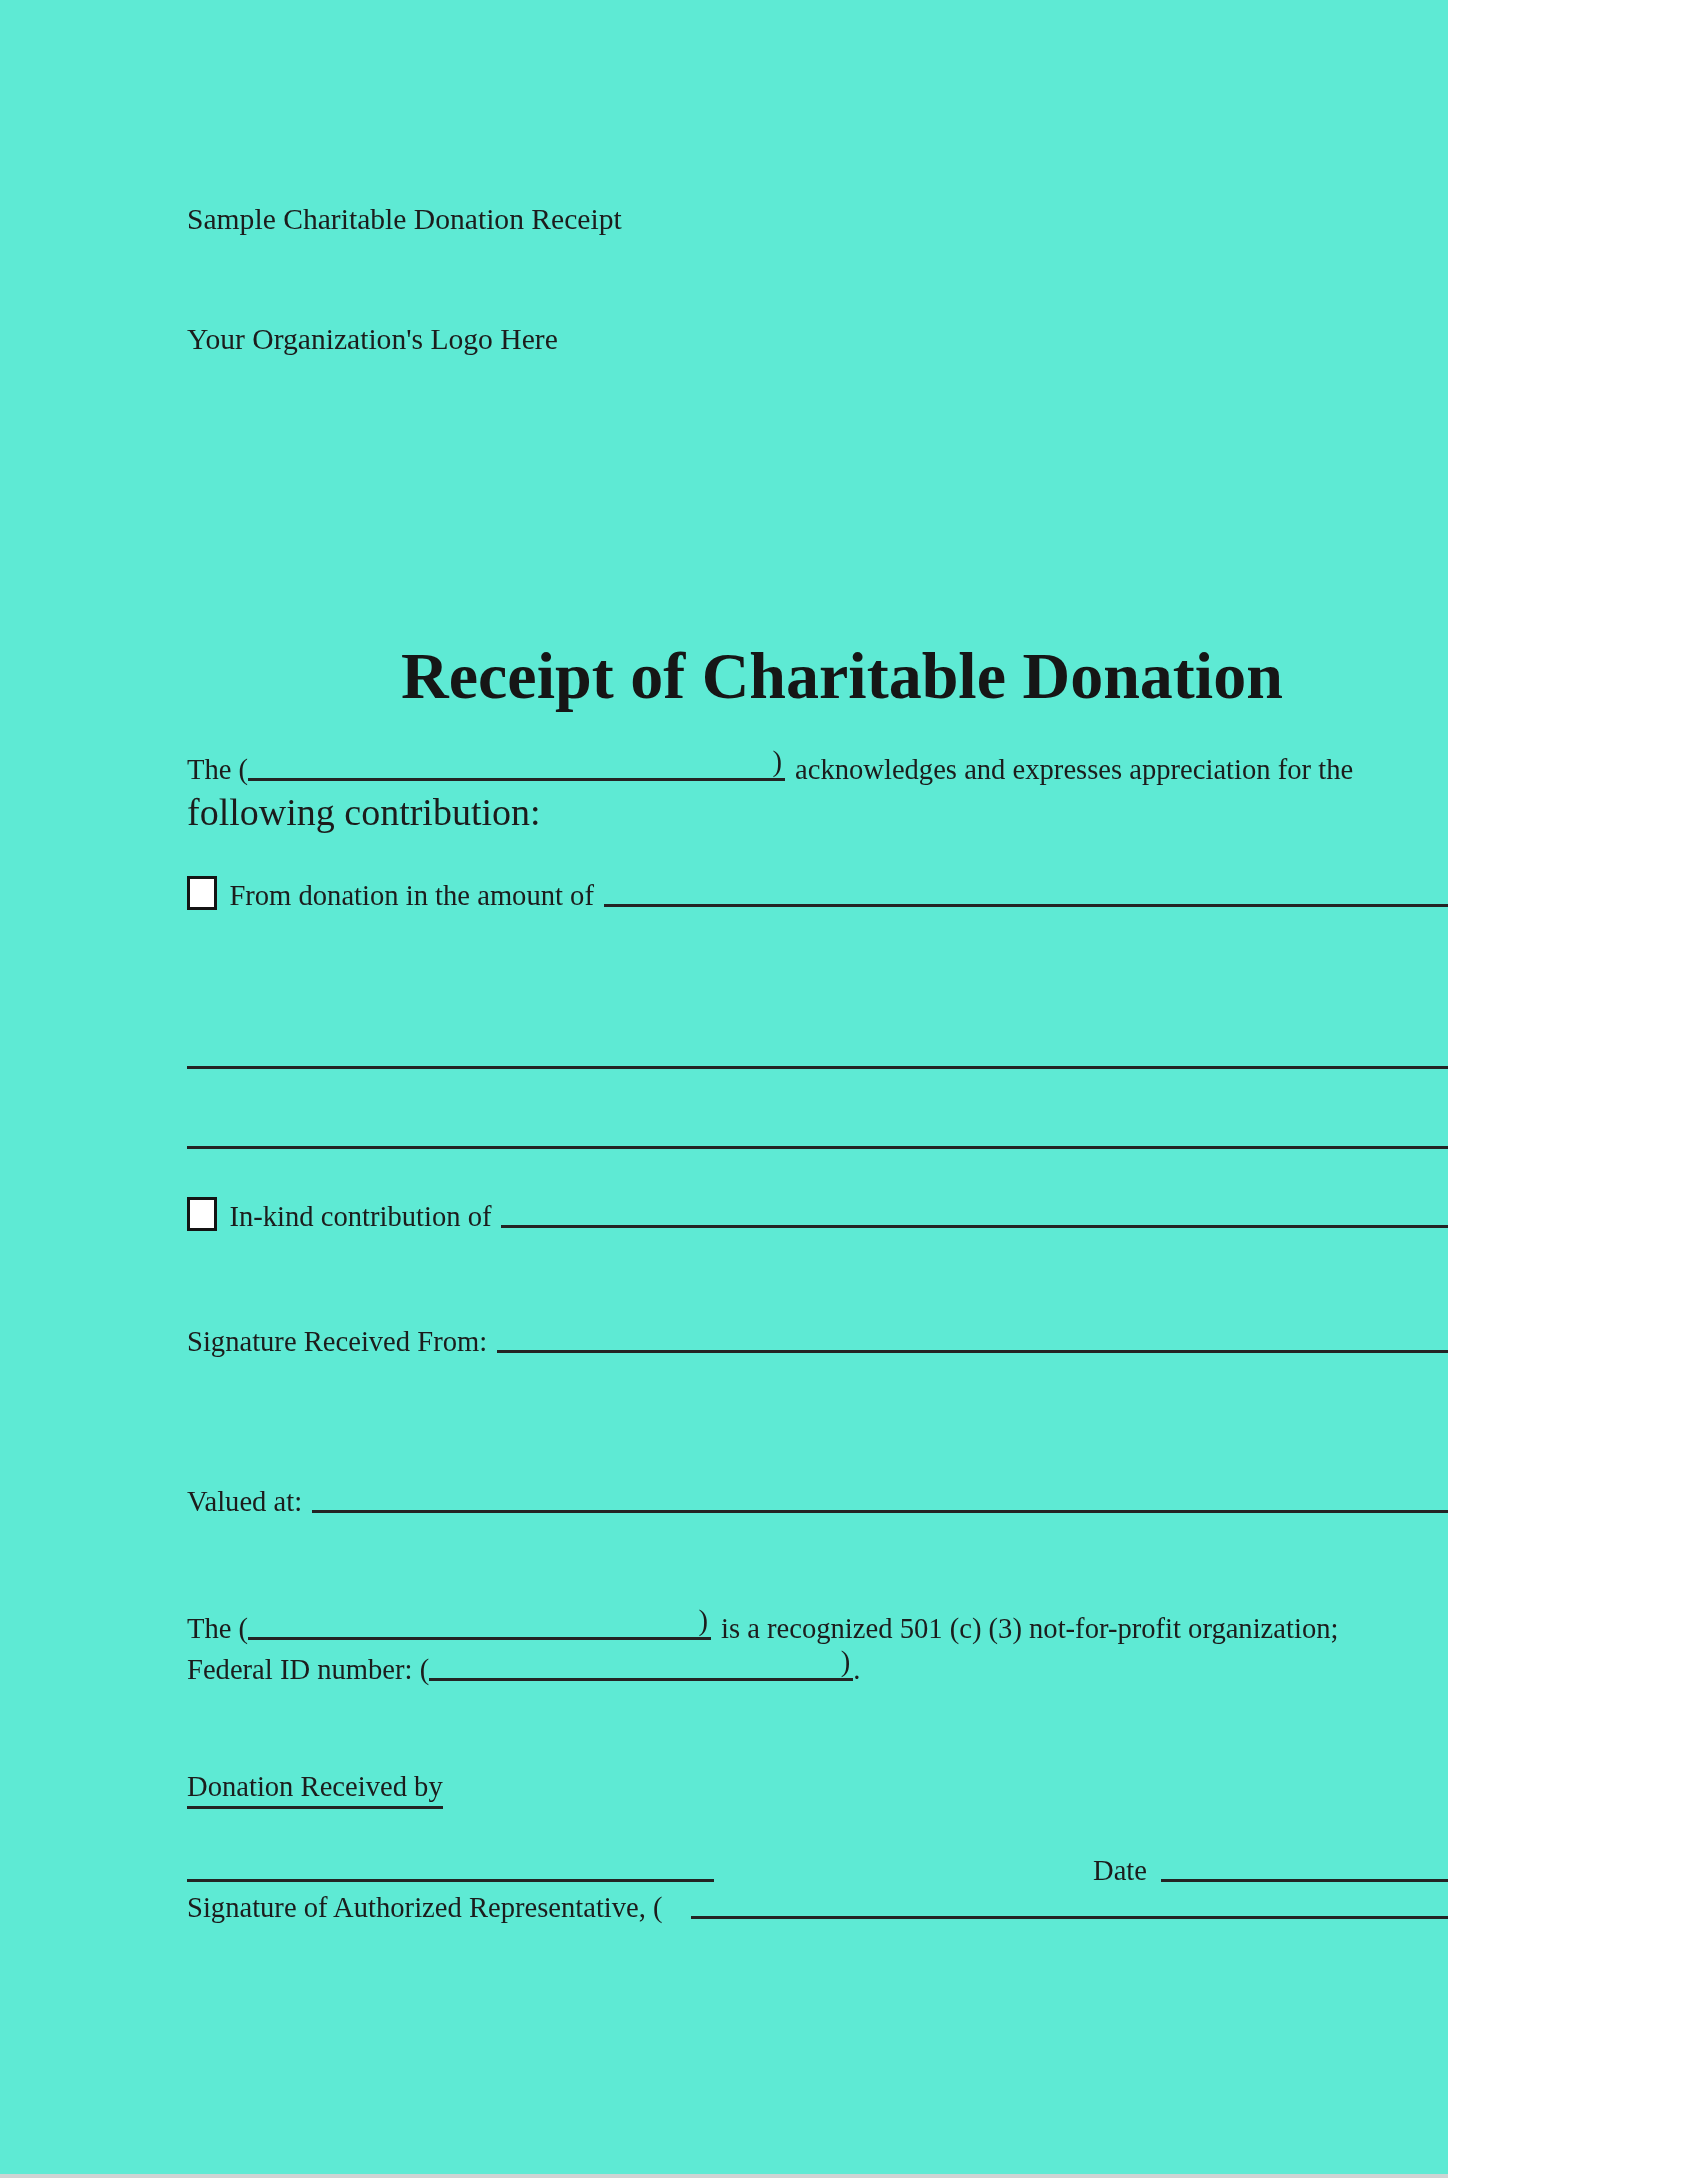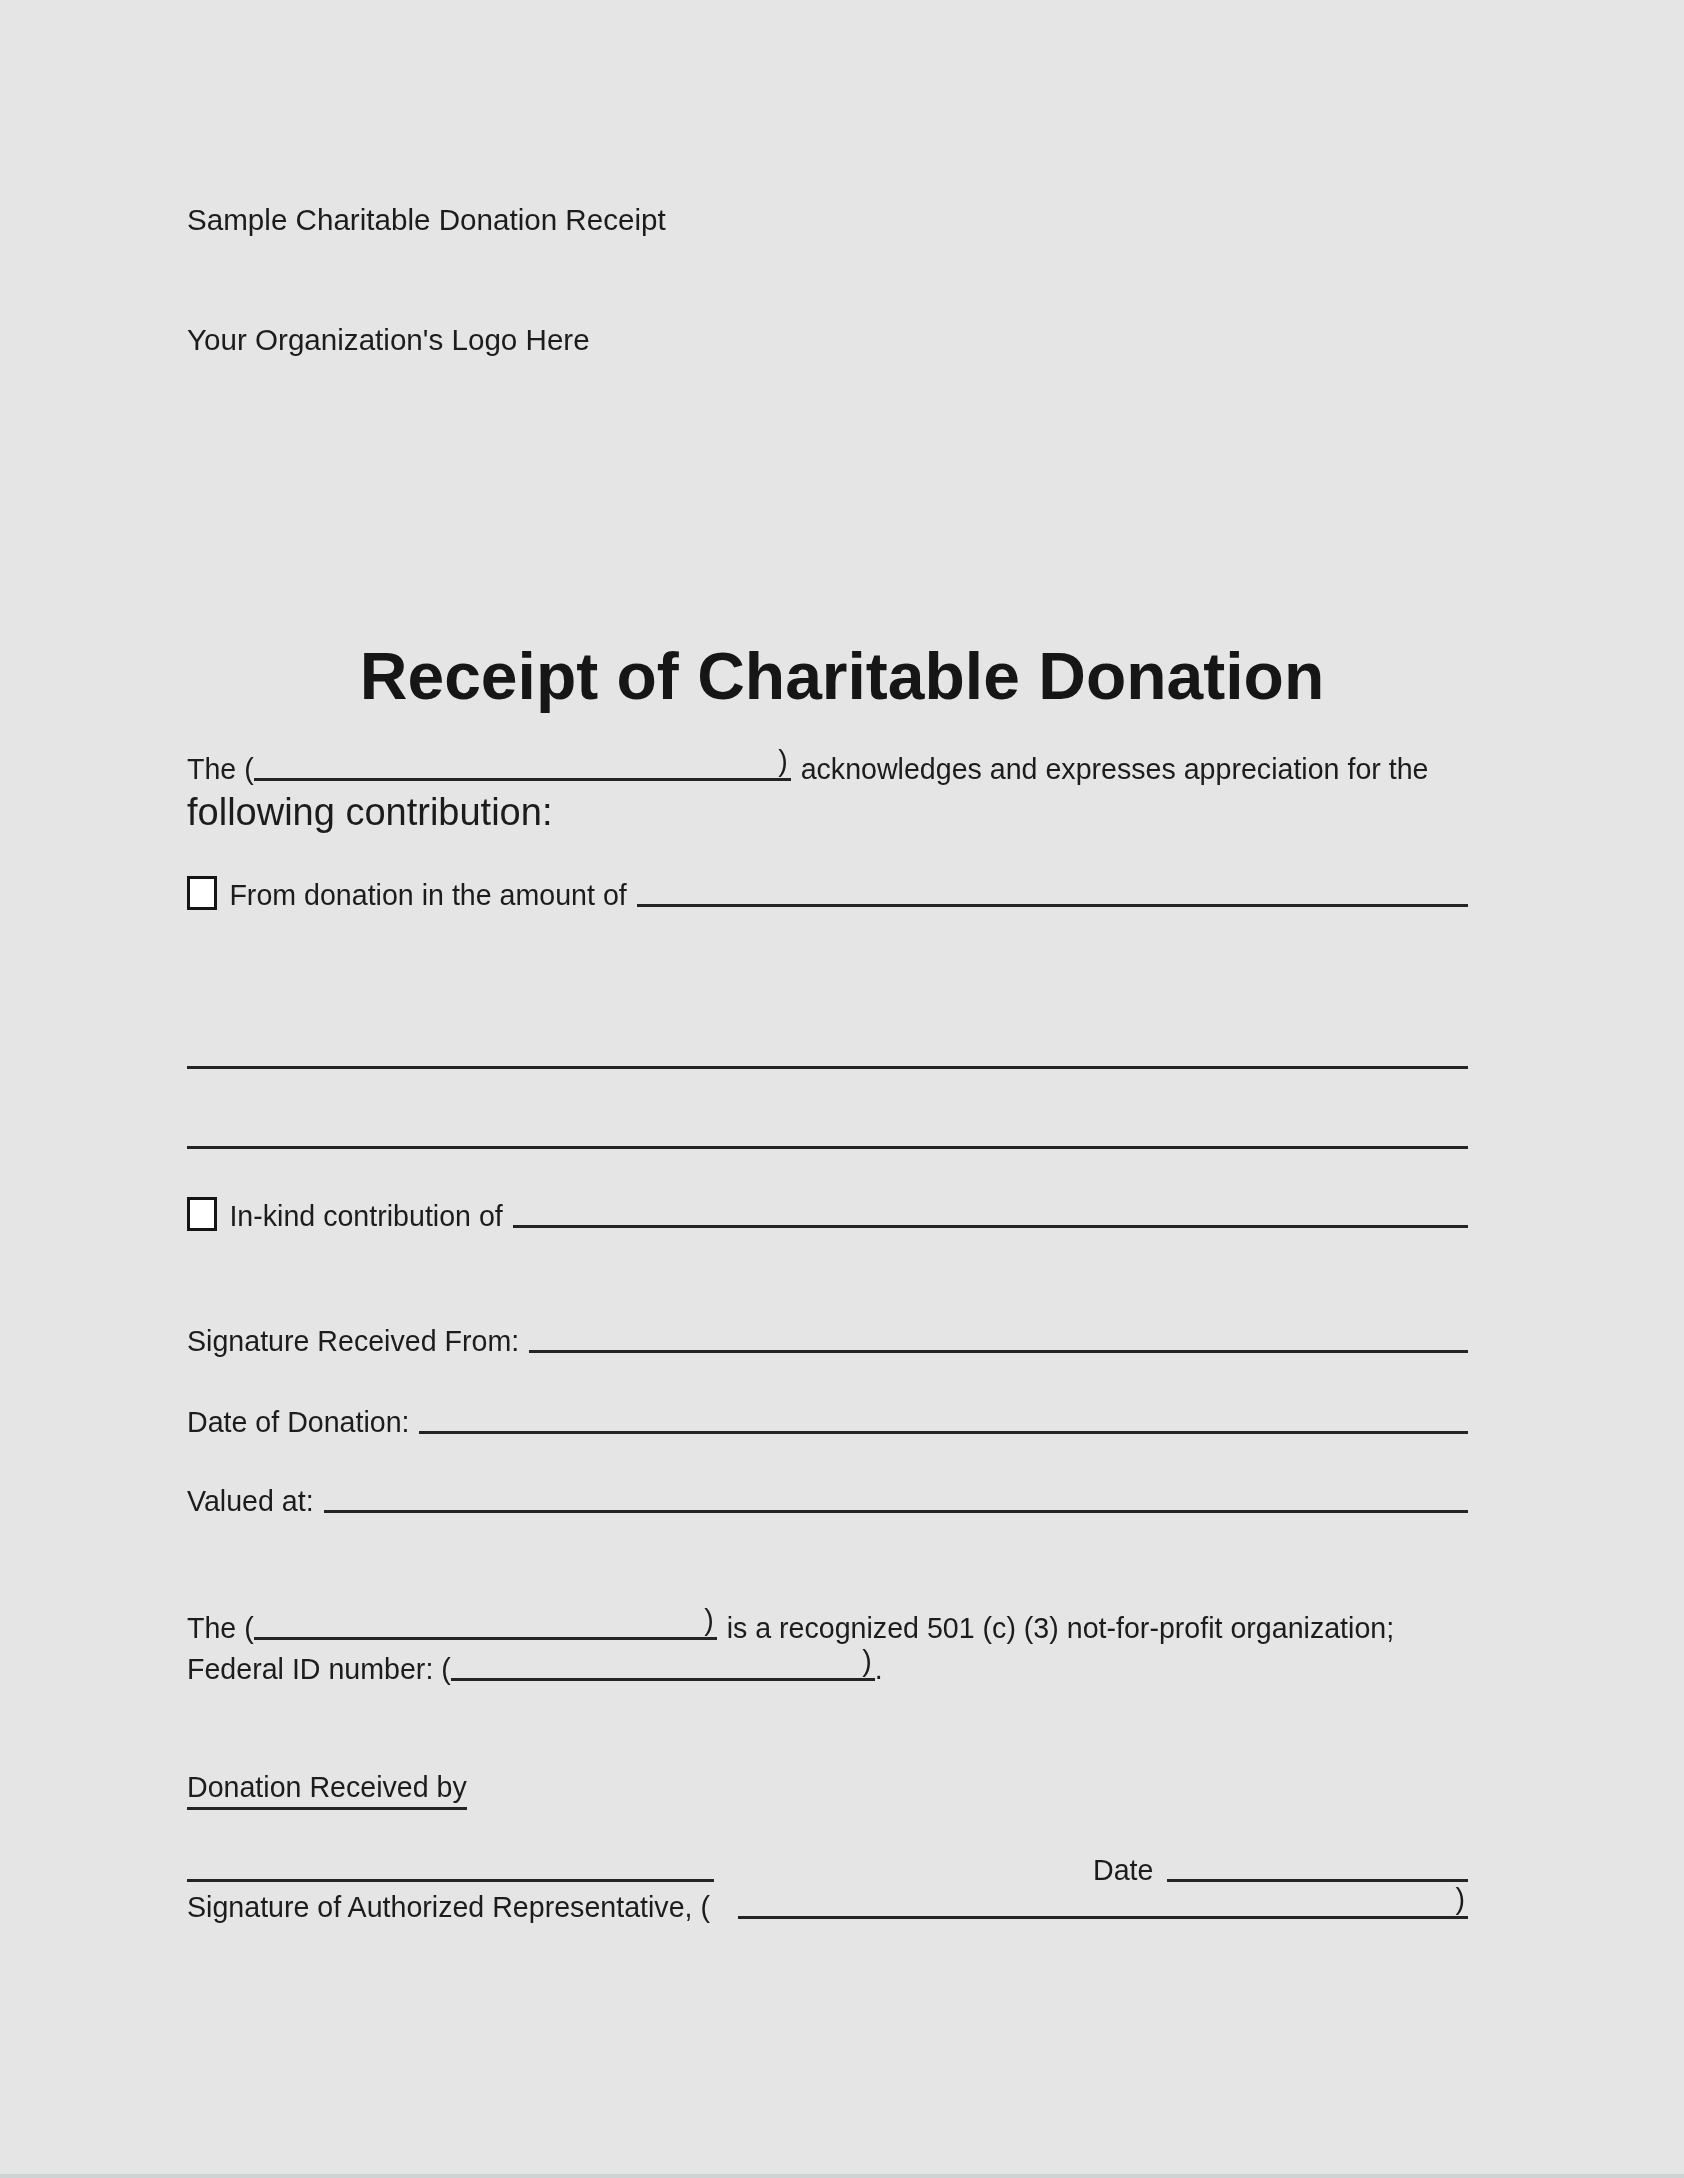--- a/index.html
+++ b/index.html
@@ -1,21 +1,21 @@
 <!DOCTYPE html>
 <html><head>
 <meta charset="utf-8">
 <style>
   html,body{margin:0;padding:0;background:#ffffff;}
   .page{
     position:relative;
-    width:1684px;
+    width:1448px;
     height:2179px;
-    background:#e5e5e5;
-    font-family:Liberation Sans, sans-serif;
+    background:#5eead4;
+    font-family:Liberation Serif, serif;
     color:#1c1c1c;
     overflow:hidden;
   }
   .abs{position:absolute;}
   .hdr{font-size:29.6px;line-height:1.2;}
   .title{
     left:0;width:1684px;text-align:center;
     font-size:66px;font-weight:bold;color:#161616;
     letter-spacing:0px;
   }
@@ -94,24 +94,20 @@
     <span class="checkbox"></span>
     <span>In-kind contribution of</span>
     <span class="blank grow ml"></span>
   </div>
 
   <div class="row" style="top:1319px;">
     <span>Signature Received From:</span>
     <span class="blank grow ml"></span>
   </div>
 
-  <div class="row" style="top:1400px;">
-    <span>Date of Donation:</span>
-    <span class="blank grow ml"></span>
-  </div>
 
   <div class="row" style="top:1479px;">
     <span>Valued at:</span>
     <span class="blank grow ml"></span>
   </div>
 
   <div class="row" style="top:1606px;">
     <span>The (</span>
     <span class="blank paren-end" style="width:463px;">
       <span>)</span>

